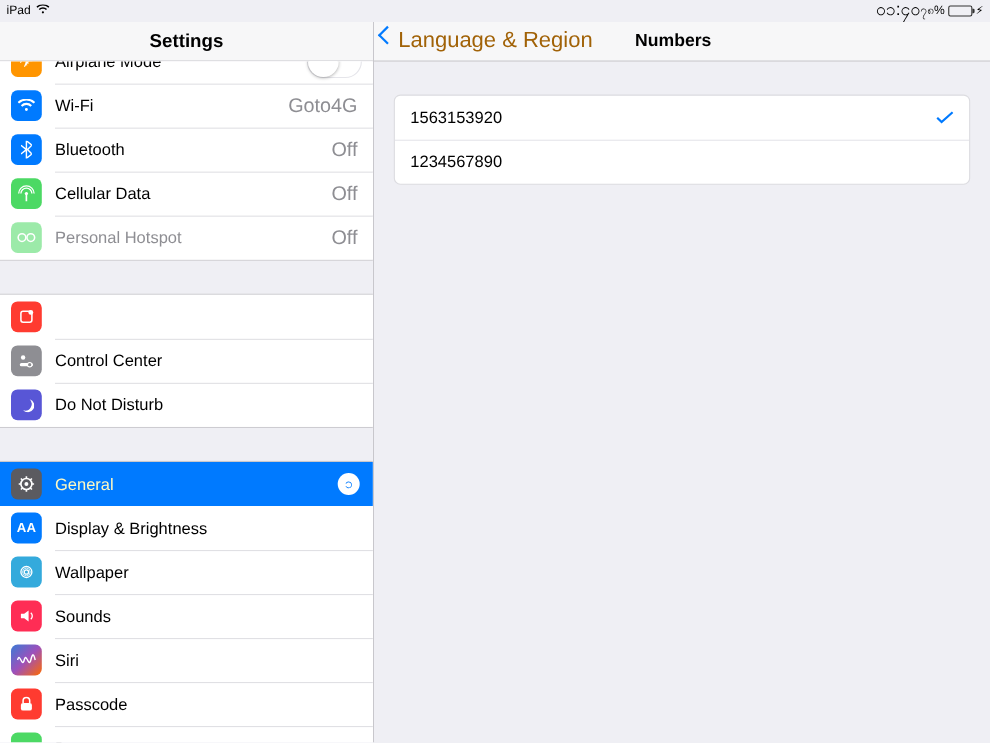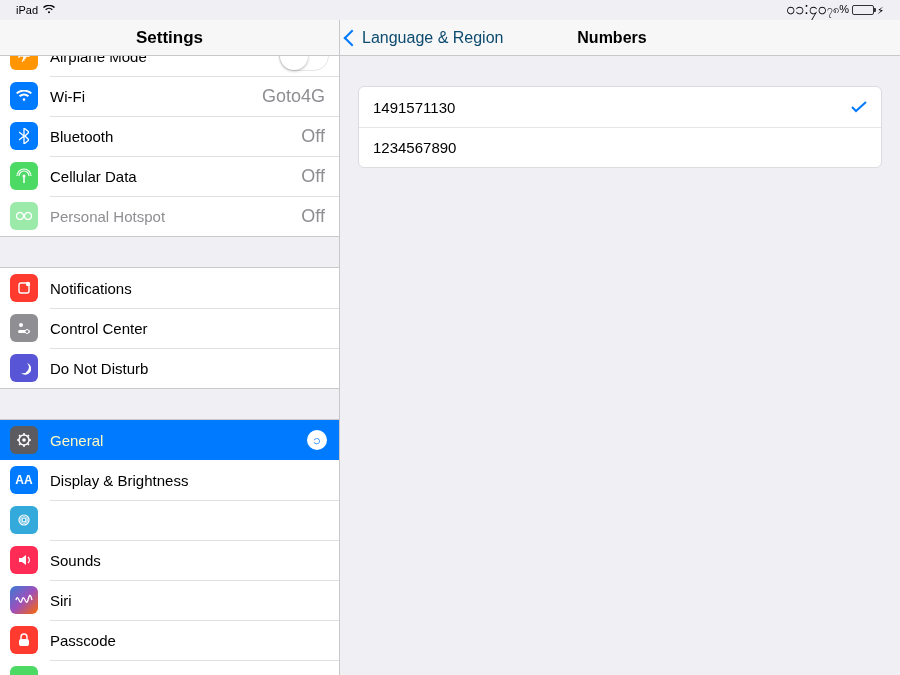--- a/index.html
+++ b/index.html
@@ -1,20 +1,20 @@
 <!DOCTYPE html>
 <html><head>
 <meta charset="utf-8">
 <style>
   * { box-sizing: border-box; margin: 0; padding: 0; }
   html, body { height: 100%; font-family: -apple-system, "Helvetica Neue", Arial, sans-serif; }
   body { width: 900px; height: 675px; overflow: hidden; background: #EFEFF4; color: #000; }
 
   
-  .status-bar { height: 20px; display: flex; align-items: center; font-size: 11px; padding: 0 16px; }
+  .status-bar { height: 20px; display: flex; align-items: center; font-size: 11px; padding: 0 6px; }
   .status-left { display: flex; align-items: center; gap: 5px; }
   .status-center { flex: 1; text-align: right; font-size: 16px; }
   .status-right { display: flex; align-items: center; gap: 3px; }
   .wifi-icon { display:inline-block; }
   .battery { width: 22px; height: 10px; border: 1px solid #333; border-radius: 2px; position: relative; }
   .battery::after { content:""; position:absolute; right:-3px; top:2px; width:2px; height:4px; background:#333; border-radius:0 1px 1px 0;}
   .battery-fill { height:100%; width:78%; background:#4cd964; border-radius:1px; }
   .bolt { font-size:10px; }
 
   .main { display:flex; height: calc(100% - 20px); }
@@ -49,21 +49,21 @@
   
   .ic-orange{background:#ff9500;} .ic-blue{background:#007aff;} .ic-bt{background:#007aff;}
   .ic-green{background:#4cd964;} .ic-green2{background:#4cd964;} .ic-red{background:#ff3b30;}
   .ic-gray{background:#8e8e93;} .ic-purple{background:#5856d6;} .ic-cyan{background:#34aadc;}
   .ic-pink{background:#ff2d55;} .ic-darkgray{background:#5b5b60;}
   .ic-siri{background:linear-gradient(135deg,#3a7bd5,#9d50bb,#ff6a00);}
 
   
   .detail { flex:1; background:#EFEFF4; display:flex; flex-direction:column; }
   .detail-header { height:36px; background:#F7F7F8; border-bottom:1px solid #c8c7cc; display:flex; align-items:center; position:relative;}
-  .back { display:flex; align-items:center; color:#0c4a6e; font-size:16px; padding-left:6px; cursor:pointer;}
+  .back { display:flex; align-items:flex-start; color:#a16207; font-size:20px; padding-left:6px; cursor:pointer;}
   .chevron-left { width:12px; height:12px; border-left:2px solid #007AFF; border-bottom:2px solid #007AFF; transform:rotate(45deg); margin-right:4px;}
   .detail-title { position:absolute; left:0; right:16px; text-align:center; font-weight:600; font-size:16px; pointer-events:none;}
   .detail-body { padding:30px 18px; }
   .option-group { background:#fff; border:1px solid #dcdce0; border-radius:6px; overflow:hidden;}
   .opt { display:flex; align-items:center; height:40px; padding:0 14px; position:relative;}
   .opt + .opt { border-top:1px solid #e5e5ea;}
   .opt .opt-label { flex:1; font-size:15px;}
   .check { color:#007AFF; font-size:16px;}
   .check svg { display:block; }
 
@@ -146,21 +146,20 @@
       <div class="gap"></div>
 
       <div class="group">
         <div class="row">
           <span class="icon ic-red">
               <svg width="14" height="14" viewBox="0 0 14 14">
                 <rect x="2" y="2" width="10" height="10" rx="2" stroke="#fff" stroke-width="1.4" fill="none"></rect>
                 <circle cx="11" cy="3" r="2.2" fill="#fff"></circle>
               </svg>
             </span>
-          <span class="label">Notifications</span>
         </div>
         <div class="row">
           <span class="icon ic-gray">
               <svg width="16" height="14" viewBox="0 0 16 14">
                 <circle cx="5" cy="4" r="2" fill="#fff"></circle>
                 <rect x="2" y="9" width="12" height="3" rx="1.5" fill="#fff"></rect>
                 <circle cx="11" cy="10.5" r="2" fill="#8e8e93" stroke="#fff"></circle>
               </svg>
             </span>
           <span class="label">Control Center</span>
@@ -194,20 +193,21 @@
           <span class="label">Display &amp; Brightness</span>
         </div>
         <div class="row">
           <span class="icon ic-cyan">
               <svg width="16" height="16" viewBox="0 0 16 16">
                 <circle cx="8" cy="8" r="5" stroke="#fff" stroke-width="1.2" fill="none"></circle>
                 <circle cx="8" cy="8" r="2" stroke="#fff" stroke-width="1.2" fill="none"></circle>
                 <circle cx="8" cy="8" r="3.5" stroke="#fff" stroke-width="0.7" fill="none"></circle>
               </svg>
             </span>
+          <span class="label">Wallpaper</span>
         </div>
         <div class="row">
           <span class="icon ic-pink">
               <svg width="14" height="14" viewBox="0 0 14 14">
                 <path d="M2 5v4h3l4 3V2L5 5H2z" fill="#fff"></path>
                 <path d="M11 4a4 4 0 010 6" stroke="#fff" stroke-width="1.2" fill="none"></path>
               </svg>
             </span>
           <span class="label">Sounds</span>
         </div>
@@ -241,21 +241,21 @@
     <div class="detail-header">
       <div class="back">
         <span class="chevron-left"></span>
         <span>Language &amp; Region</span>
       </div>
       <div class="detail-title">Numbers</div>
     </div>
     <div class="detail-body">
       <div class="option-group">
         <div class="opt">
-          <span class="opt-label">1491571130</span>
+          <span class="opt-label">1563153920</span>
           <span class="check">
               <svg width="16" height="12" viewBox="0 0 16 12">
                 <path d="M1 6l4 4L15 1" stroke="#007AFF" stroke-width="2" fill="none"></path>
               </svg>
             </span>
         </div>
         <div class="opt">
           <span class="opt-label">1234567890</span>
         </div>
       </div>

